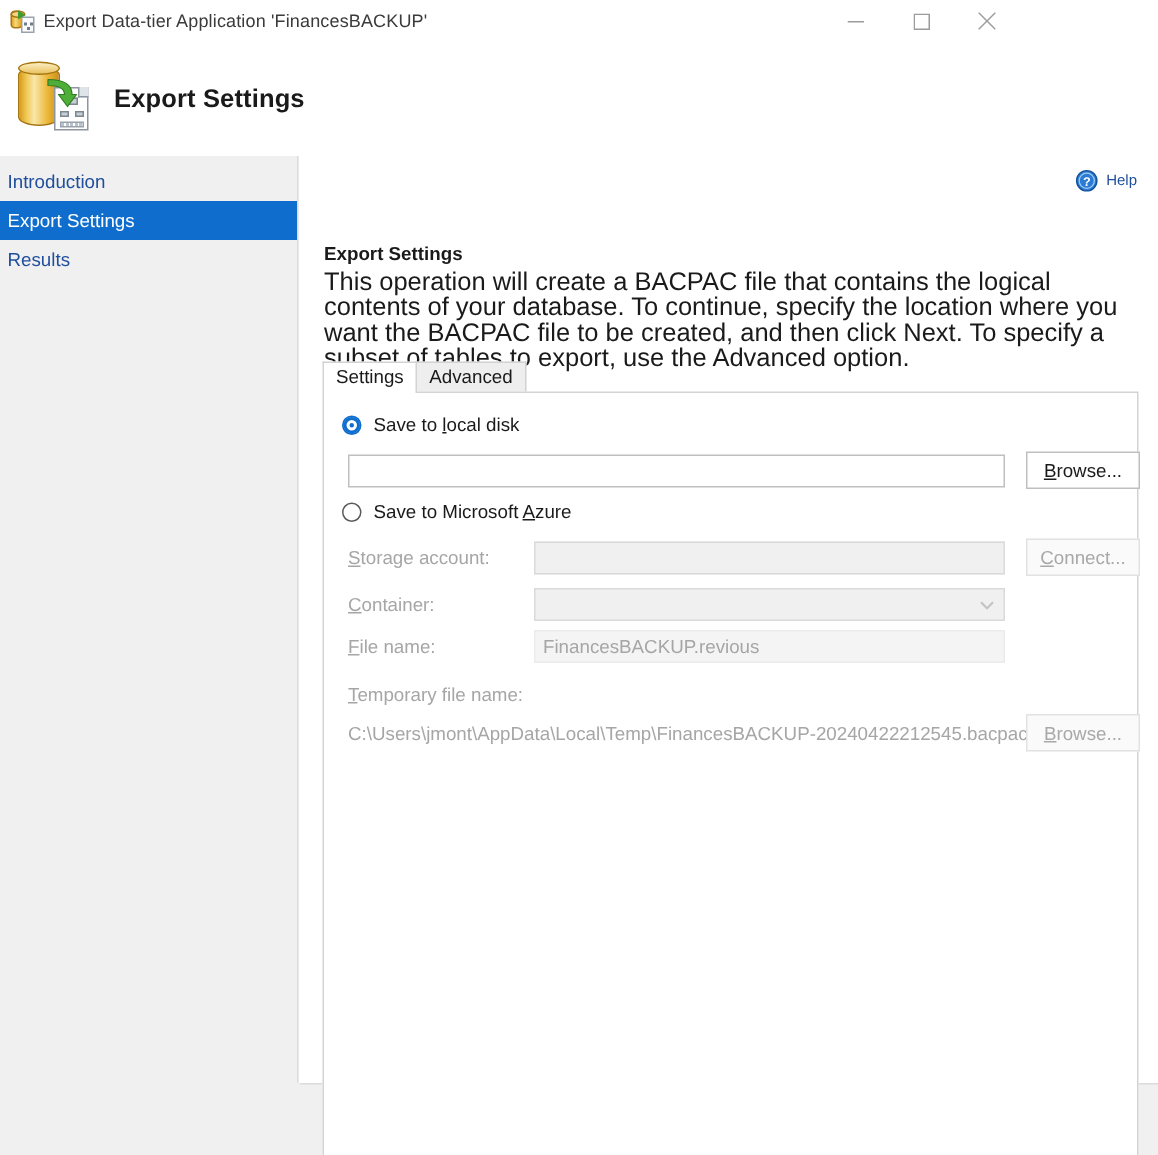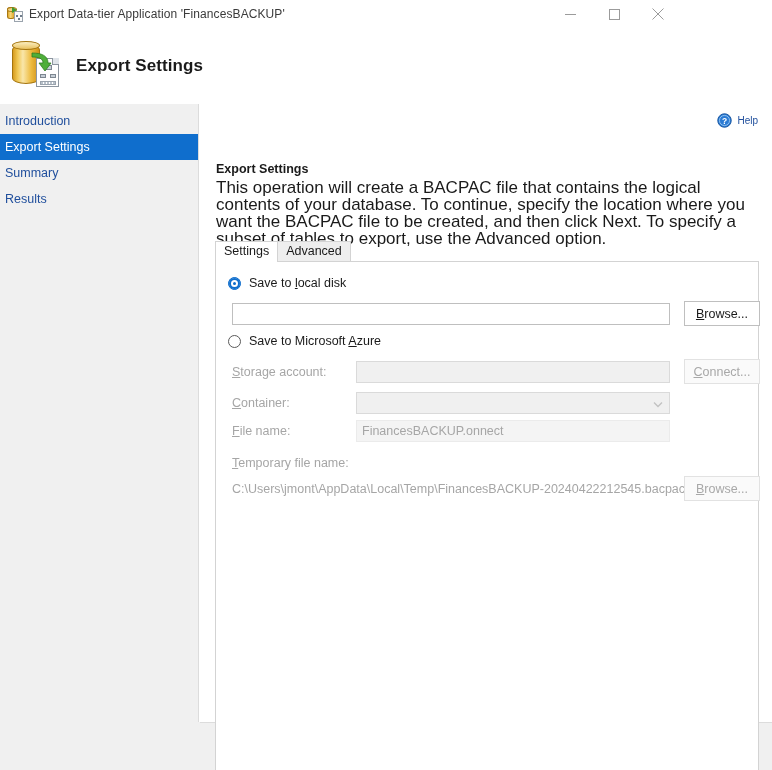--- a/index.html
+++ b/index.html
@@ -341,21 +341,20 @@
       <svg class="hi-arrow" viewBox="0 0 22 22">
         <path d="M2 3 C 12 3, 18 6, 18 13 L 21 13 L 15 21 L 9 13 L 13 13 C 13 8, 8 7, 2 7 Z" fill="#4fae3a" stroke="#2f7d21" stroke-width="0.8" stroke-linejoin="round"></path>
       </svg>
     </div>
     <div class="header-title">Export Settings</div>
   </div>
 
   <div class="sidebar">
     <div class="nav-item">Introduction</div>
     <div class="nav-item selected">Export Settings</div>
-    <div class="nav-item">Summary</div>
     <div class="nav-item">Results</div>
   </div>
 
   <div class="content">
 
     <div class="help-row">
       <svg class="help-icon" viewBox="0 0 16 16">
         <circle cx="8" cy="8" r="7.2" fill="#2b7bd4" stroke="#14529e" stroke-width="1"></circle>
         <circle cx="8" cy="8" r="5.4" fill="none" stroke="#9ecbf2" stroke-width="0.9"></circle>
         <text x="8" y="11.6" font-size="9" font-family="Liberation Sans, sans-serif" font-weight="bold" fill="#ffffff" text-anchor="middle">?</text>
@@ -400,21 +399,21 @@
       <div class="flabel" style="left:16px; top:134px;"><u>C</u><span>ontainer:</span></div>
       <div class="combo" style="left:140px; top:130px; width:314px;">
         <span class="chev">
           <svg width="10" height="7" viewBox="0 0 10 7">
               <path d="M1 1.5 L5 5.5 L9 1.5" fill="none" stroke="#c2c2c2" stroke-width="1.3"></path>
             </svg>
         </span>
       </div>
 
       <div class="flabel" style="left:16px; top:162px;"><u>F</u><span>ile name:</span></div>
-      <div class="txtfield disabled" style="left:140px; top:158px; width:314px; border-color:#ebebeb; background:#f4f4f4;">FinancesBACKUP.onnect</div>
+      <div class="txtfield disabled" style="left:140px; top:158px; width:314px; border-color:#ebebeb; background:#f4f4f4;">FinancesBACKUP.revious</div>
 
       <div class="flabel" style="left:16px; top:194px;"><u>T</u><span>emporary file name:</span></div>
       <div class="statictext" style="left:16px; top:220px;">C:\Users\jmont\AppData\Local\Temp\FinancesBACKUP-20240422212545.bacpac</div>
       <div class="btn disabled" style="left:468px; top:214px; width:76px;">
           <u>B</u>
           <span>rowse...</span>
         </div>
 
     </div>
   </div>

